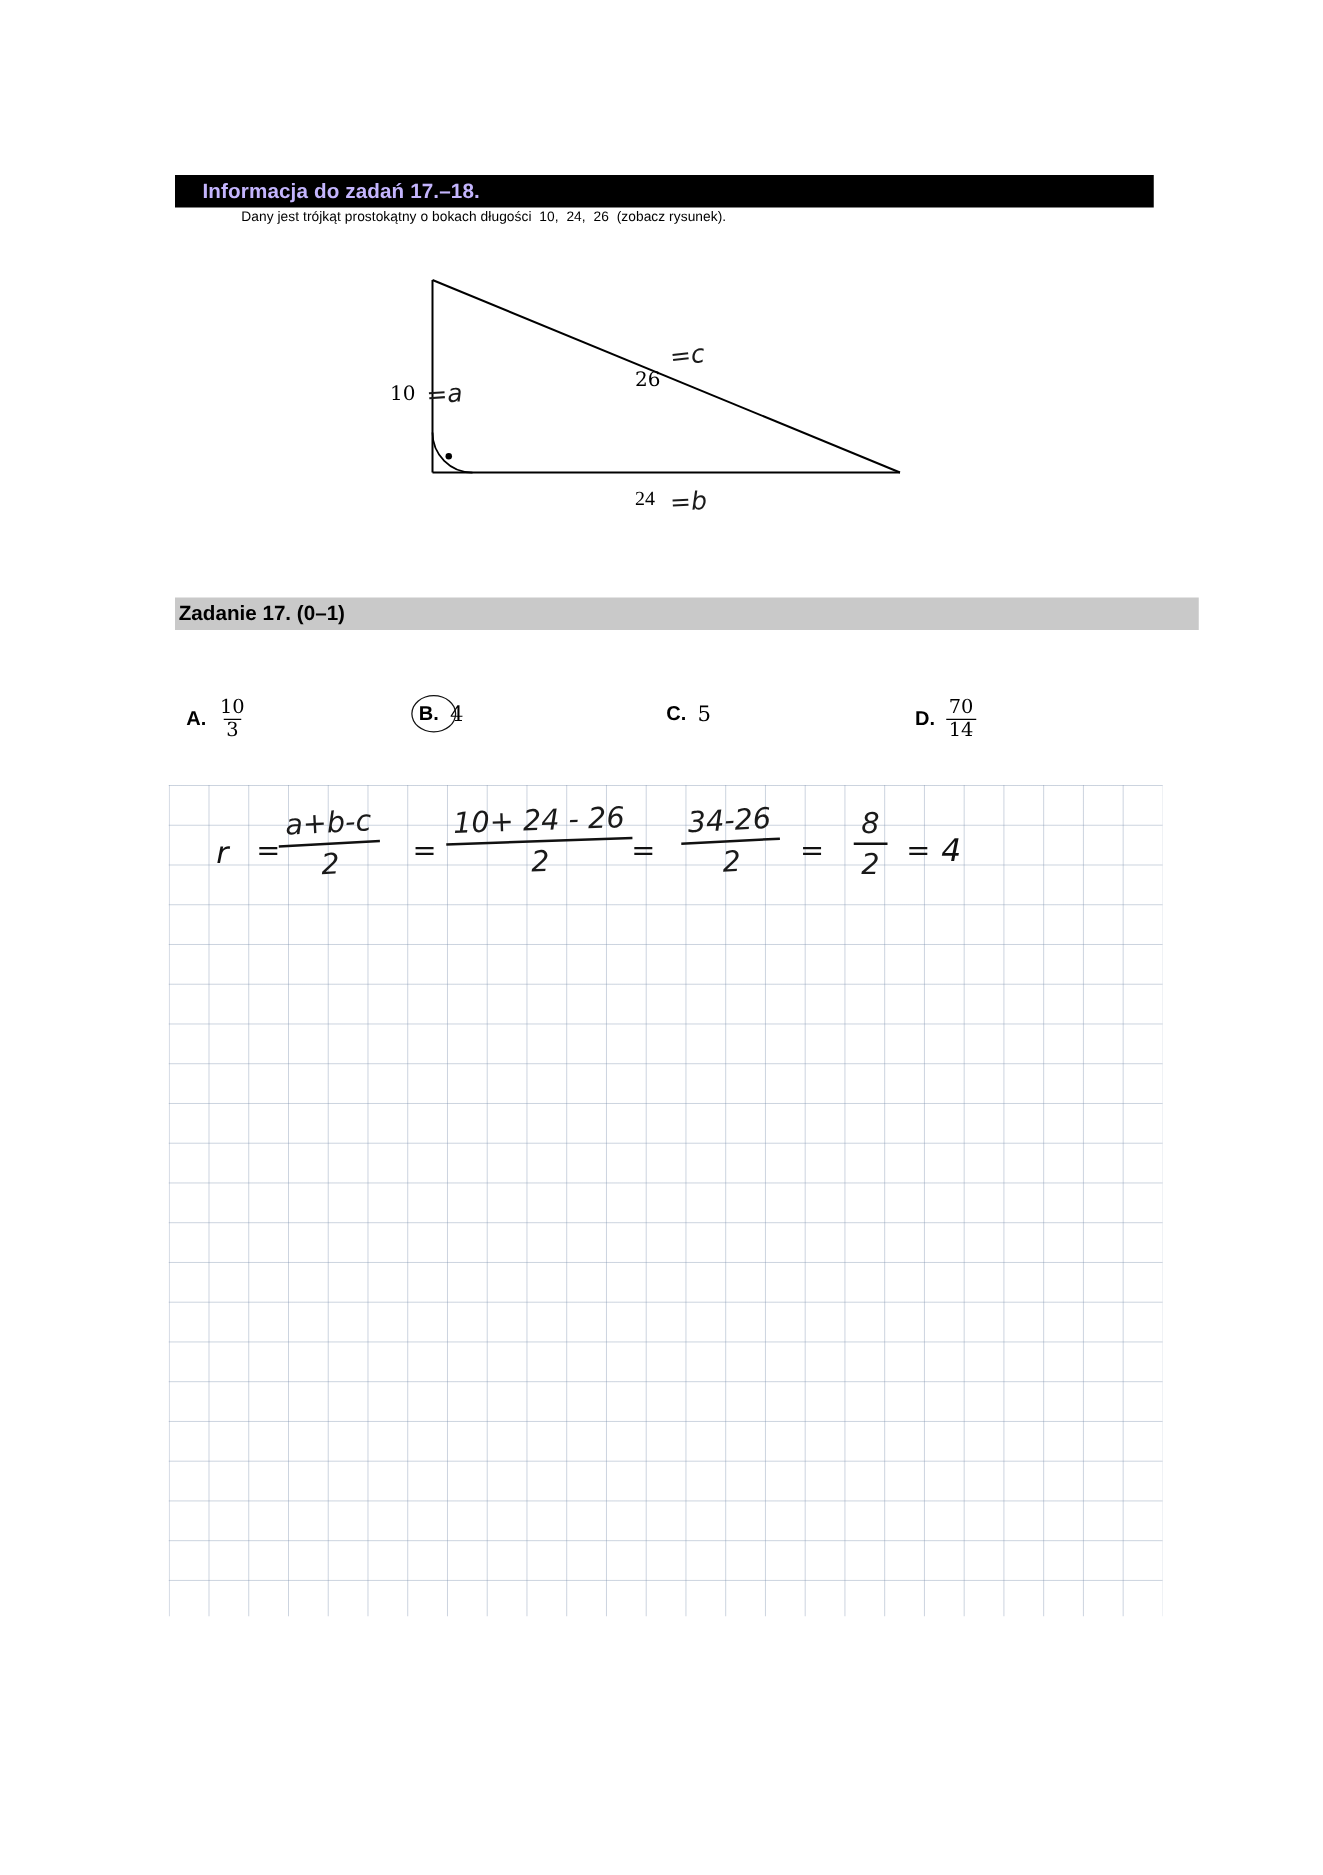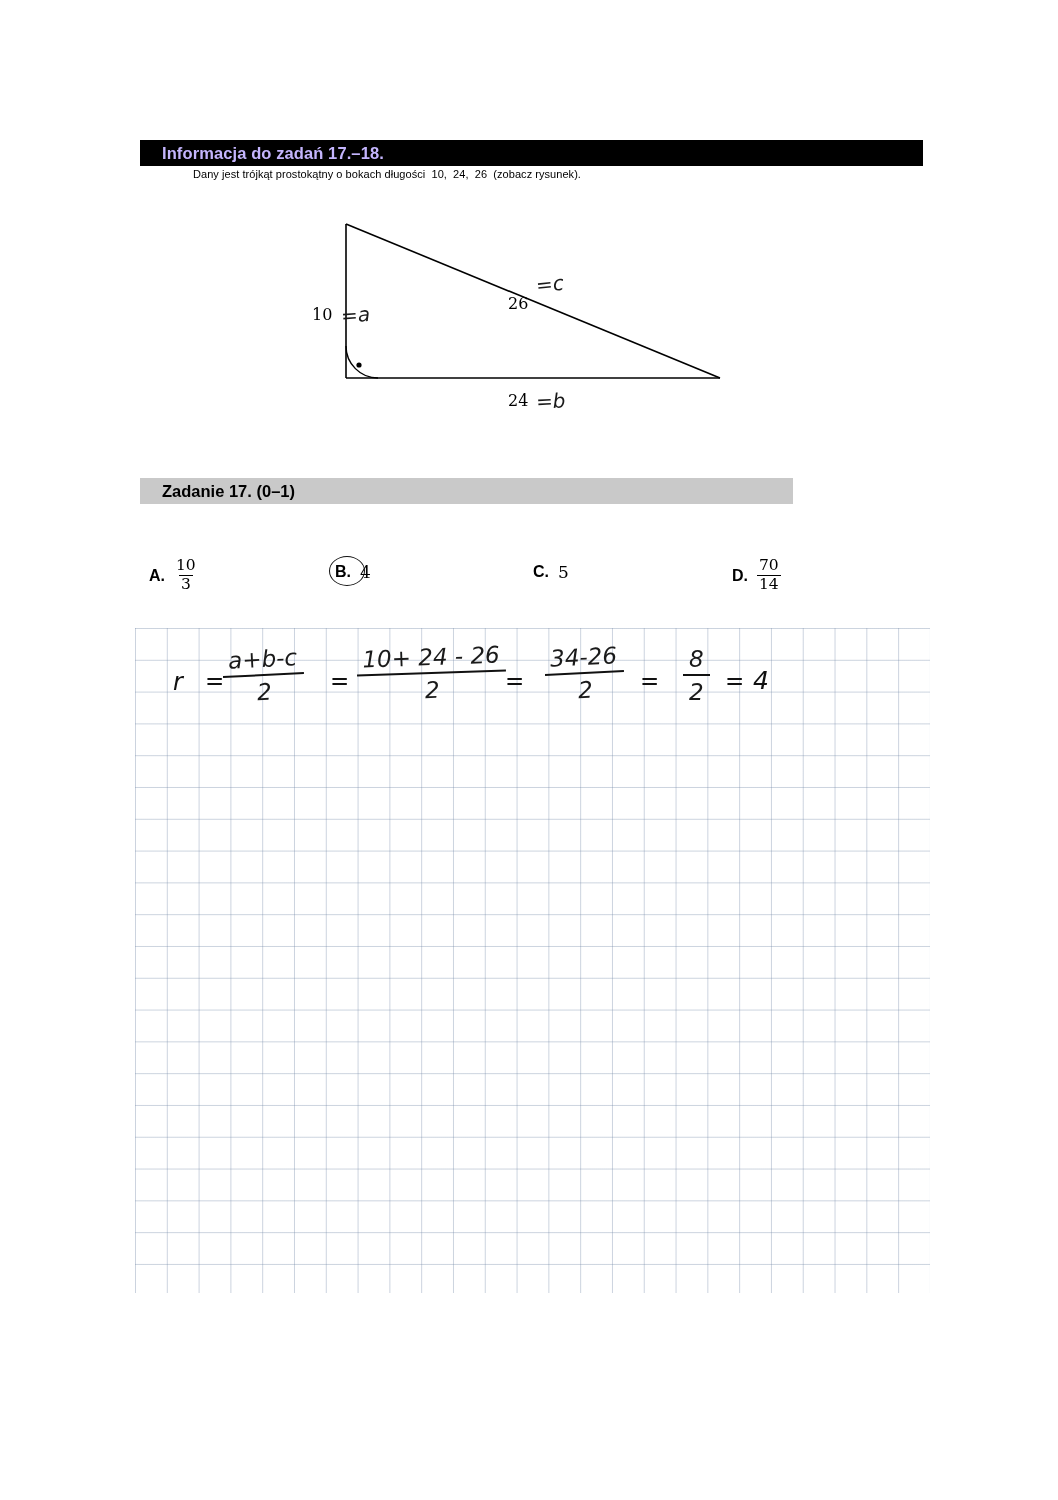--- a/index.html
+++ b/index.html
@@ -60,21 +60,21 @@
   }
   .figure svg { display: block; }
 
   .lbl {
     position: absolute;
     font-family: "DejaVu Serif", serif;
     font-size: 16px;
   }
   .lbl-10 { left: 312px; top: 305px; }
   .lbl-26 { left: 508px; top: 272px; margin-top: 22px; }
-  .lbl-24 { left: 508px; top: 391px; }
+  .lbl-24 { left: 508px; top: 391px; font-family: Liberation Serif, serif; }
 
   
   .hand {
     font-family: "DejaVu Sans", sans-serif;
     color: #1a1a1a;
     font-style: italic;
   }
   .hw-a {
     position: absolute;
     left: 341px; top: 303px;
@@ -92,28 +92,28 @@
     left: 536px; top: 389px;
     font-size: 20px;
     transform: rotate(-3deg);
   }
 
   
   .task-bar {
     position: absolute;
     left: 140px;
     top: 478px;
-    width: 653px;
+    width: 819px;
     height: 26px;
     background: #c9c9c9;
     color: #000000;
     font-weight: bold;
     font-size: 16.5px;
     line-height: 26px;
-    padding-left: 22px;
+    padding-left: 3px;
     box-sizing: border-box;
   }
   .task-text {
     position: absolute;
     left: 149px;
     top: 510px;
     font-size: 16.5px;
   }
 
   

